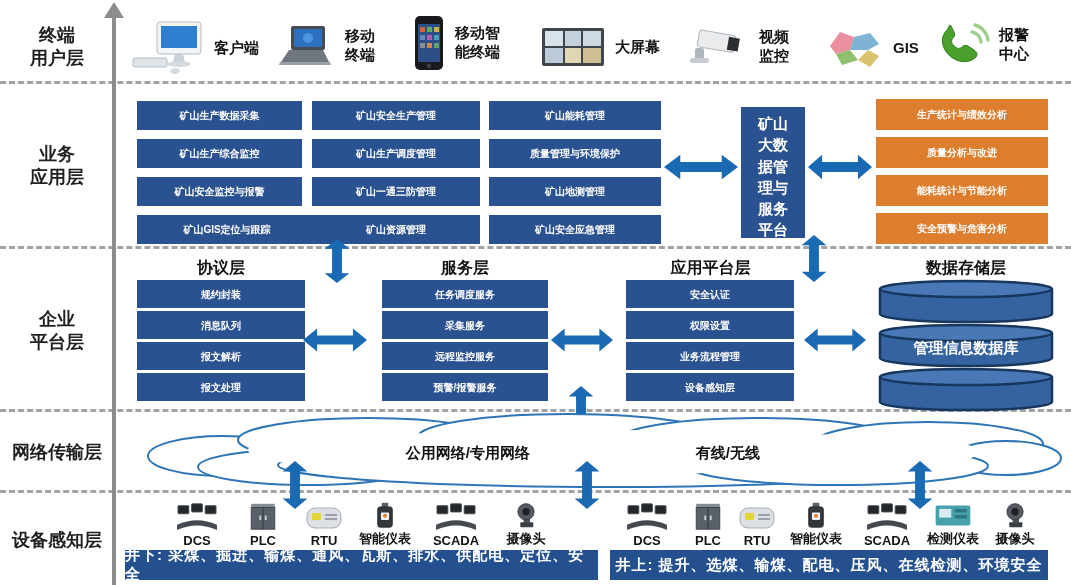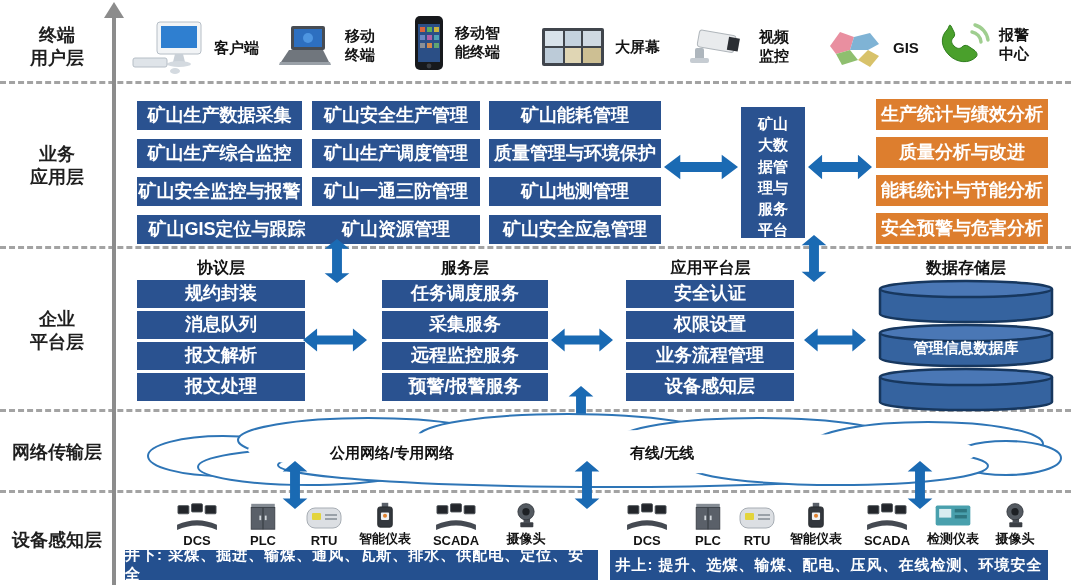--- a/index.html
+++ b/index.html
@@ -6,30 +6,30 @@
   #stage{
     position:relative;width:1071px;height:585px;background:#ffffff;overflow:hidden;
     font-family:"Liberation Sans","DejaVu Sans",sans-serif;color:#1a1a1a;
   }
   .dash{position:absolute;left:0;width:1071px;border-top:3px dashed #a3a3a3;}
   .axis-line{position:absolute;left:112px;top:16px;width:4px;height:569px;background:#8c8c8c;}
   .axis-head{position:absolute;left:104px;top:2px;width:0;height:0;
     border-left:10px solid transparent;border-right:10px solid transparent;border-bottom:16px solid #8c8c8c;}
   .side-label{position:absolute;left:2px;width:110px;text-align:center;font-weight:bold;
     font-size:18px;line-height:1.25;color:#1f1f1f;white-space:pre-line;}
-  .box{position:absolute;background:#2a5290;color:#fff;font-weight:bold;font-size:18px;
+  .box{position:absolute;background:#2a5290;color:#fff;font-weight:bold;font-size:10px;
     display:flex;align-items:center;justify-content:center;text-align:center;line-height:1.1;}
   .obox{background:#dd7e2e;}
   .vbox{white-space:normal;word-break:break-all;padding:6px 17px;box-sizing:border-box;
     font-size:15px;line-height:1.42;display:block;text-align:center;}
   .hdr{position:absolute;font-weight:bold;font-size:16px;color:#111;text-align:center;}
   .arrow{position:absolute;}
   .arrow svg{display:block;width:100%;height:100%;}
   .cloudwrap{position:absolute;left:138px;top:412px;width:928px;height:80px;}
-  .cloud-label{position:absolute;font-weight:bold;font-size:15px;color:#111;text-align:left;}
+  .cloud-label{position:absolute;font-weight:bold;font-size:15px;color:#111;text-align:right;}
   .bar{position:absolute;top:550px;height:30px;background:#24508f;color:#fff;display:flex;
     align-items:center;justify-content:center;font-weight:bold;font-size:15px;letter-spacing:1px;}
   .term-item{position:absolute;display:flex;align-items:center;gap:9px;}
   .term-label{font-size:15px;font-weight:bold;white-space:pre-line;line-height:1.25;color:#141414;}
   .dev-item{position:absolute;top:502px;width:64px;display:flex;flex-direction:column;align-items:center;justify-content:flex-end;height:46px;}
   .dev-label{font-size:13px;font-weight:bold;color:#141414;margin-top:2px;white-space:nowrap;}
   .cyl{position:absolute;width:178px;height:46px;}
   .cyl .cyl-label{position:absolute;left:0;top:16px;width:100%;text-align:center;
     color:#fff;font-weight:bold;font-size:15px;}
   .icon{display:block;}

